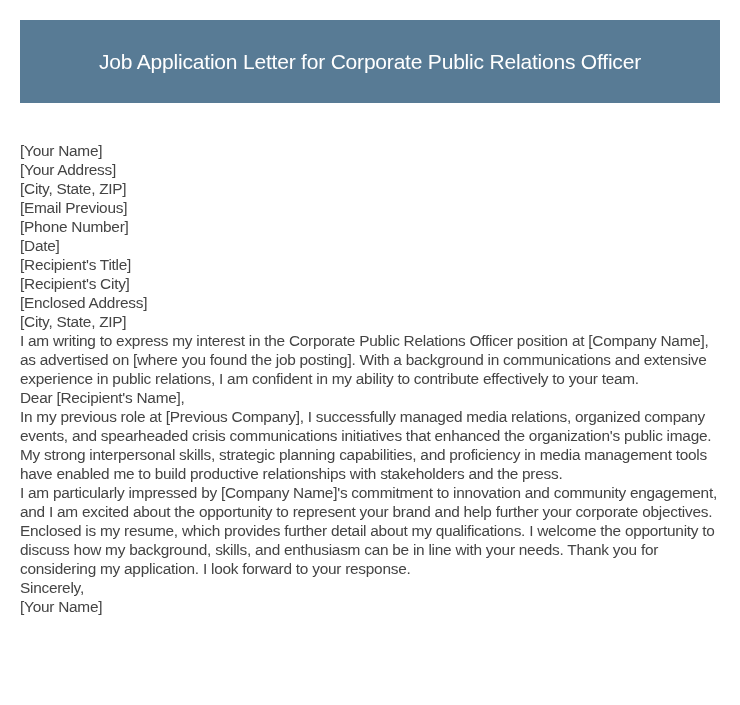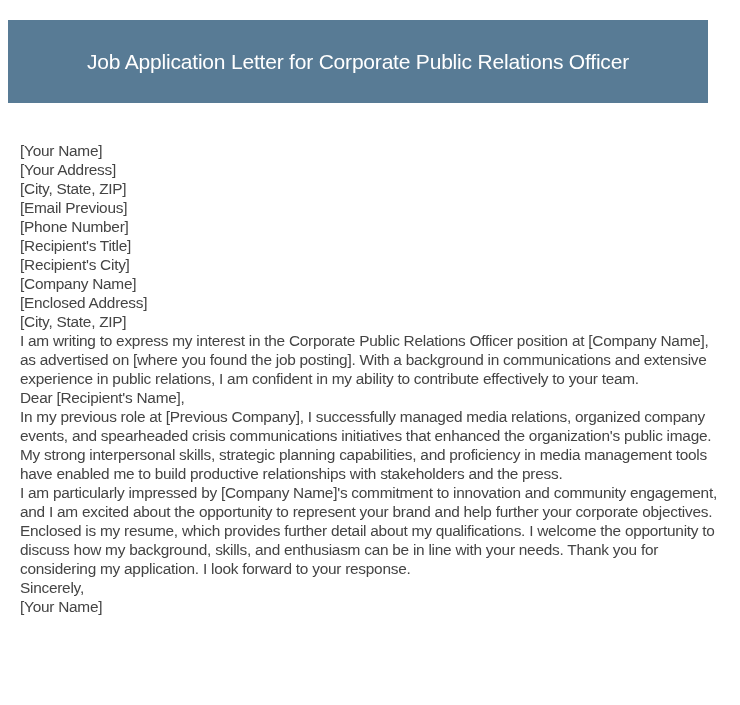--- a/index.html
+++ b/index.html
@@ -1,18 +1,18 @@
 <!DOCTYPE html>
 <html><head>
   <meta charset="utf-8">
   <style>
     html, body { margin: 0; padding: 0; background: #ffffff; }
     body { width: 740px; height: 705px; position: relative; overflow: hidden; }
     .header {
-      position: absolute; left: 8px; top: 20px; width: 700px; height: 83px;
+      position: absolute; left: 20px; top: 20px; width: 700px; height: 83px;
       background: #587b95; display: flex; align-items: center; justify-content: center;
     }
     .header h1 {
       margin: 0; color: #ffffff; font-family: "Liberation Sans", sans-serif;
       font-weight: normal; font-size: 21px; letter-spacing: -0.2px;
     }
     .letter {
       position: absolute; left: 20px; top: 141px; width: 705px;
       font-family: "Liberation Sans", sans-serif; font-size: 15.4px; line-height: 19px;
       color: #444444; letter-spacing: -0.25px;
@@ -25,23 +25,23 @@
 <div class="header">
   <h1>Job Application Letter for Corporate Public Relations Officer</h1>
 </div>
 
 <div class="letter">
   <div>[Your Name]</div>
   <div>[Your Address]</div>
   <div>[City, State, ZIP]</div>
   <div>[Email Previous]</div>
   <div>[Phone Number]</div>
+  <div>[Date]</div>
   <div>[Recipient's Title]</div>
   <div>[Recipient's City]</div>
-  <div>[Company Name]</div>
   <div>[Enclosed Address]</div>
   <div>[City, State, ZIP]</div>
   <div>I am writing to express my interest in the Corporate Public Relations Officer position at [Company Name], as advertised on [where you found the job posting]. With a background in communications and extensive experience in public relations, I am confident in my ability to contribute effectively to your team.</div>
   <div>Dear [Recipient's Name],</div>
   <div>In my previous role at [Previous Company], I successfully managed media relations, organized company events, and spearheaded crisis communications initiatives that enhanced the organization's public image. My strong interpersonal skills, strategic planning capabilities, and proficiency in media management tools have enabled me to build productive relationships with stakeholders and the press.</div>
   <div>I am particularly impressed by [Company Name]'s commitment to innovation and community engagement, and I am excited about the opportunity to represent your brand and help further your corporate objectives.</div>
   <div>Enclosed is my resume, which provides further detail about my qualifications. I welcome the opportunity to discuss how my background, skills, and enthusiasm can be in line with your needs. Thank you for considering my application. I look forward to your response.</div>
   <div>Sincerely,</div>
   <div>[Your Name]</div>
 </div>

